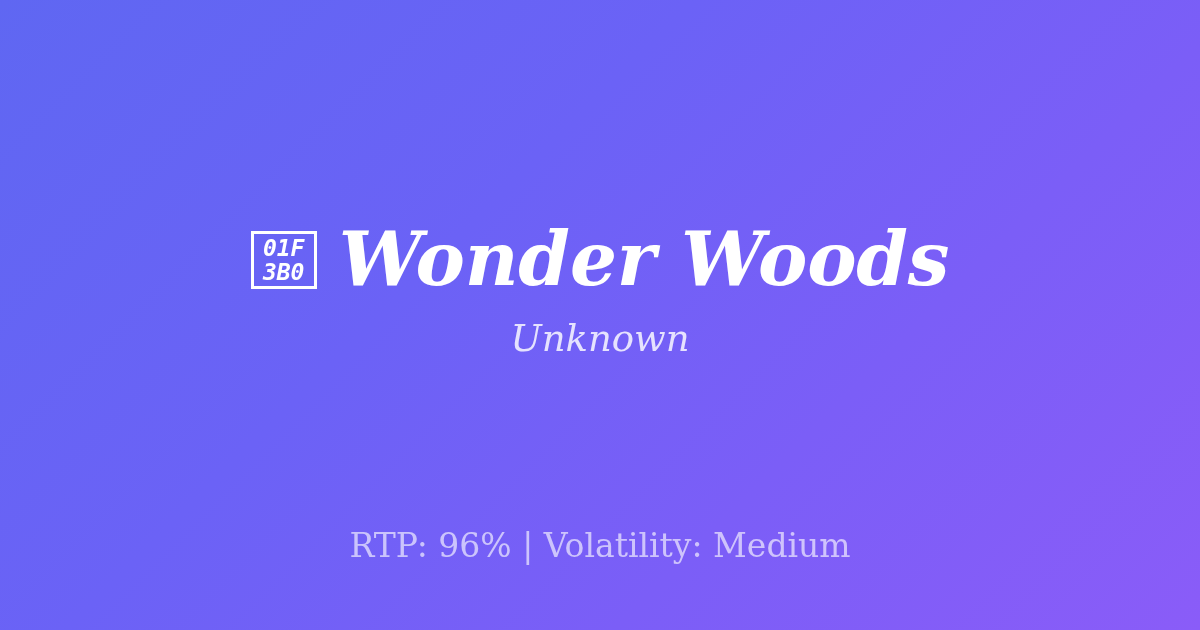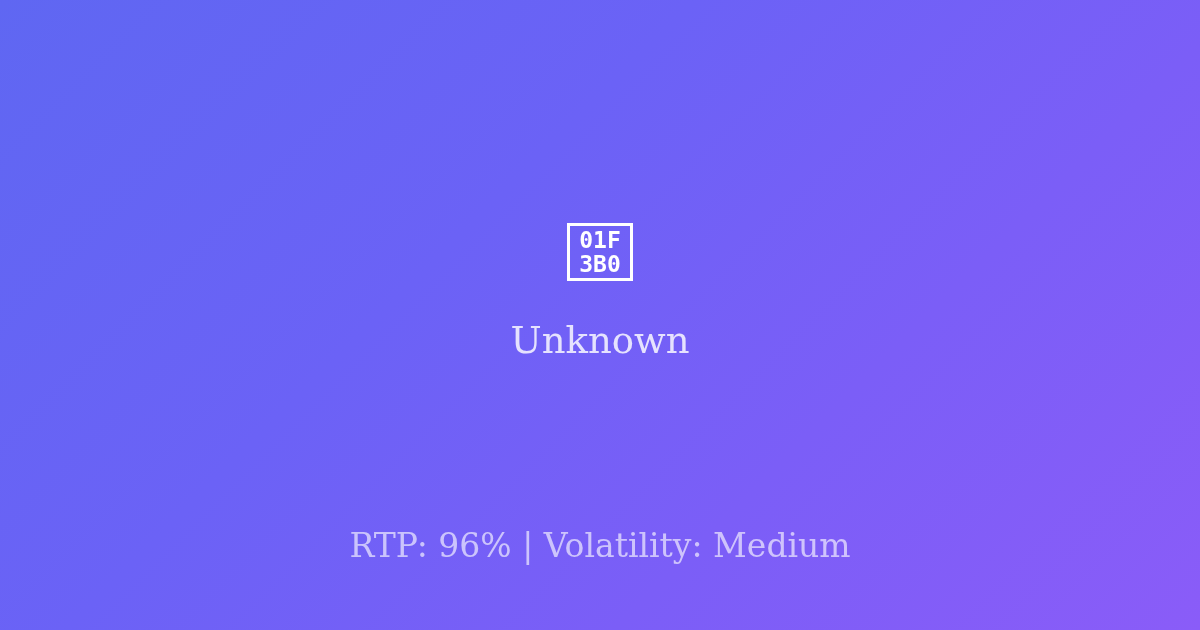--- a/index.html
+++ b/index.html
@@ -28,20 +28,21 @@
   }
 
   .hero-block {
     position: absolute;
     left: 0;
     right: 0;
     top: 222px;
     display: flex;
     flex-direction: column;
     align-items: center;
+    font-style: italic;
   }
 
   .game-title {
     display: flex;
     align-items: center;
     justify-content: center;
     gap: 22px;
     font-family: "DejaVu Serif", "Liberation Serif", serif;
     font-weight: 700;
     font-size: 74px;
@@ -74,21 +75,21 @@
   .tofu-glyph span {
     display: block;
     height: 24px;
   }
 
   .title-text {
     display: inline-block;
   }
 
   .game-subtitle {
-    margin-top: 41px;
+    margin-top: 23px;
     font-family: "DejaVu Serif", "Liberation Serif", serif;
     font-weight: 400;
     font-size: 37px;
     line-height: 1.1;
     color: rgba(255, 255, 255, 0.82);
     white-space: nowrap;
   }
 
   .game-meta {
     position: absolute;
@@ -108,20 +109,21 @@
 
 <div class="og-card">
 
   <div class="hero-block">
 
     <div class="game-title">
       <span class="tofu-glyph">
         <span>01F</span>
         <span>3B0</span>
       </span>
+      <span class="title-text">Wonder Woods</span>
     </div>
 
     <div class="game-subtitle">Unknown</div>
 
   </div>
 
   <div class="game-meta">RTP: 96% | Volatility: Medium</div>
 
 </div>
 

